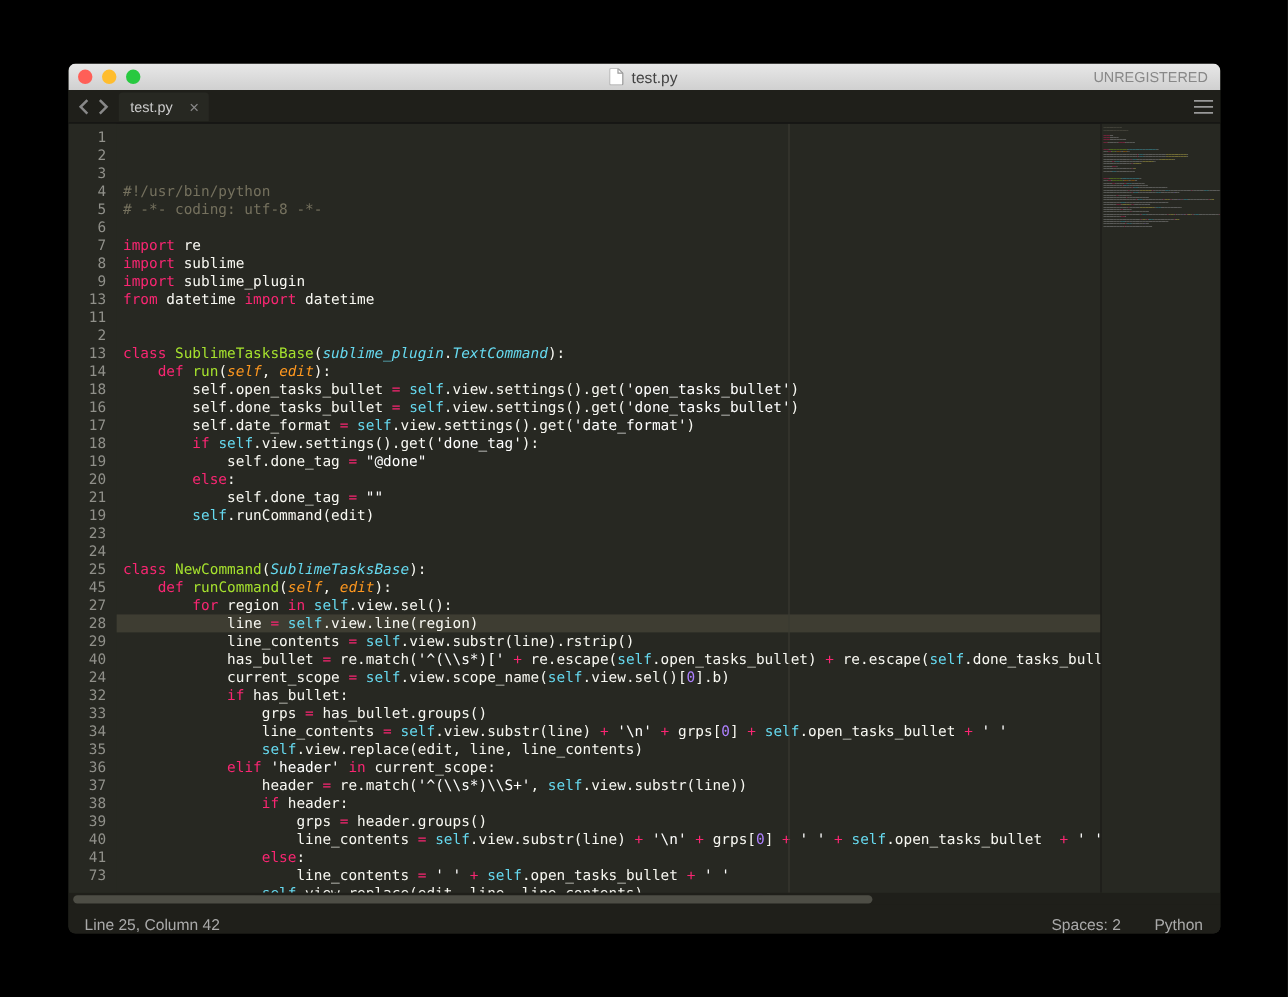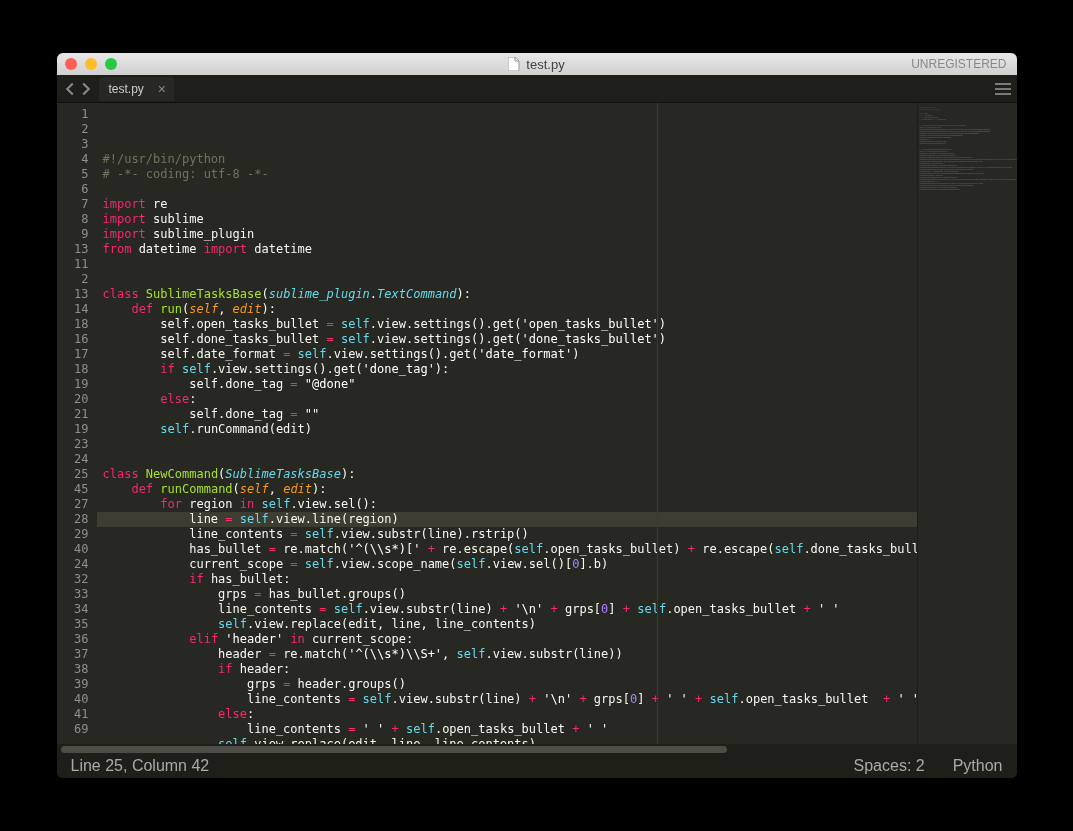--- a/index.html
+++ b/index.html
@@ -18,21 +18,21 @@
   .tab{display:flex;align-items:center;height:24px;padding:0 30px 0 10px;background:#272822;color:#ccc;font-family:-apple-system,Helvetica,Arial,sans-serif;font-size:12px;position:relative;border-radius:3px 3px 0 0;}
   .tab .close{position:absolute;right:8px;color:#888;font-size:14px;line-height:1;}
   .hamburger{margin-left:auto;color:#999;cursor:pointer;width:16px;height:12px;}
   .editor{flex:1;display:flex;position:relative;overflow:hidden;}
   .gutter{width:40px;background:#272822;text-align:right;padding:4px 8px 4px 0;color:#90908a;font-size:12px;line-height:15px;user-select:none;}
   .gutter div{height:15px;}
   .code{flex:1;padding:4px 0;white-space:pre;font-size:12px;line-height:15px;color:#f8f8f2;position:relative;overflow:hidden;}
   .code .line{height:15px;padding-left:6px;}
   .code .line.hl{background:#3e3d32;}
   .minimap{width:100px;background:#272822;border-left:1px solid #1c1c18;padding:4px 2px;font-size:1.5px;line-height:2px;color:#888;white-space:pre;overflow:hidden;}
-  .statusbar{height:24px;background:#1f1f1a;color:#aaa;display:flex;align-items:center;padding:0 14px;font-family:-apple-system,Helvetica,Arial,sans-serif;font-size:16px;}
+  .statusbar{height:24px;background:#1f1f1a;color:#aaa;display:flex;align-items:flex-end;padding:0 14px;font-family:-apple-system,Helvetica,Arial,sans-serif;font-size:13px;}
   .statusbar .spaces{margin-left:auto;margin-right:28px;}
   .scrollbar{height:10px;background:#1f1f1a;padding:2px 4px;}
   .scrollthumb{height:7px;width:70%;background:#4d4d45;border-radius:4px;}
   
   .c-comment{color:#75715e;}
   .c-keyword{color:#f92672;}
   .c-blue{color:#66d9ef;font-style:italic;}
   .c-blue-n{color:#66d9ef;}
   .c-name{color:#a6e22e;}
   .c-string{color:#ffffff;}
@@ -119,21 +119,21 @@
         <div>32</div>
         <div>33</div>
         <div>34</div>
         <div>35</div>
         <div>36</div>
         <div>37</div>
         <div>38</div>
         <div>39</div>
         <div>40</div>
         <div>41</div>
-        <div>69</div>
+        <div>73</div>
       </div>
     <div class="code" id="code">
       <div class="ruler"></div>
     <div class="line"><span class="c-comment">#!/usr/bin/python</span></div><div class="line"><span class="c-comment"># -*- coding: utf-8 -*-</span></div><div class="line"></div><div class="line"><span class="c-keyword">import</span><span class="c-default"> re</span></div><div class="line"><span class="c-keyword">import</span><span class="c-default"> sublime</span></div><div class="line"><span class="c-keyword">import</span><span class="c-default"> sublime_plugin</span></div><div class="line"><span class="c-keyword">from</span><span class="c-default"> datetime </span><span class="c-keyword">import</span><span class="c-default"> datetime</span></div><div class="line"></div><div class="line"></div><div class="line"><span class="c-keyword">class</span><span class="c-default"> </span><span class="c-name">SublimeTasksBase</span><span class="c-default">(</span><span class="c-blue">sublime_plugin</span><span class="c-default">.</span><span class="c-blue">TextCommand</span><span class="c-default">):</span></div><div class="line"><span class="c-default">    </span><span class="c-keyword">def</span><span class="c-default"> </span><span class="c-name">run</span><span class="c-default">(</span><span class="c-orange">self</span><span class="c-default">, </span><span class="c-orange">edit</span><span class="c-default">):</span></div><div class="line"><span class="c-default">        self.open_tasks_bullet </span><span class="c-keyword">=</span><span class="c-default"> </span><span class="c-blue-n">self</span><span class="c-default">.view.settings().get(</span><span class="c-string">'open_tasks_bullet'</span><span class="c-default">)</span></div><div class="line"><span class="c-default">        self.done_tasks_bullet </span><span class="c-keyword">=</span><span class="c-default"> </span><span class="c-blue-n">self</span><span class="c-default">.view.settings().get(</span><span class="c-string">'done_tasks_bullet'</span><span class="c-default">)</span></div><div class="line"><span class="c-default">        self.date_format </span><span class="c-keyword">=</span><span class="c-default"> </span><span class="c-blue-n">self</span><span class="c-default">.view.settings().get(</span><span class="c-string">'date_format'</span><span class="c-default">)</span></div><div class="line"><span class="c-default">        </span><span class="c-keyword">if</span><span class="c-default"> </span><span class="c-blue-n">self</span><span class="c-default">.view.settings().get(</span><span class="c-string">'done_tag'</span><span class="c-default">):</span></div><div class="line"><span class="c-default">            self.done_tag </span><span class="c-keyword">=</span><span class="c-default"> </span><span class="c-string">"@done"</span></div><div class="line"><span class="c-default">        </span><span class="c-keyword">else</span><span class="c-default">:</span></div><div class="line"><span class="c-default">            self.done_tag </span><span class="c-keyword">=</span><span class="c-default"> </span><span class="c-string">""</span></div><div class="line"><span class="c-default">        </span><span class="c-blue-n">self</span><span class="c-default">.runCommand(edit)</span></div><div class="line"></div><div class="line"></div><div class="line"><span class="c-keyword">class</span><span class="c-default"> </span><span class="c-name">NewCommand</span><span class="c-default">(</span><span class="c-blue">SublimeTasksBase</span><span class="c-default">):</span></div><div class="line"><span class="c-default">    </span><span class="c-keyword">def</span><span class="c-default"> </span><span class="c-name">runCommand</span><span class="c-default">(</span><span class="c-orange">self</span><span class="c-default">, </span><span class="c-orange">edit</span><span class="c-default">):</span></div><div class="line"><span class="c-default">        </span><span class="c-keyword">for</span><span class="c-default"> region </span><span class="c-keyword">in</span><span class="c-default"> </span><span class="c-blue-n">self</span><span class="c-default">.view.sel():</span></div><div class="line hl"><span class="c-default">            line </span><span class="c-keyword">=</span><span class="c-default"> </span><span class="c-blue-n">self</span><span class="c-default">.view.line(region)</span></div><div class="line"><span class="c-default">            line_contents </span><span class="c-keyword">=</span><span class="c-default"> </span><span class="c-blue-n">self</span><span class="c-default">.view.substr(line).rstrip()</span></div><div class="line"><span class="c-default">            has_bullet </span><span class="c-keyword">=</span><span class="c-default"> re.match(</span><span class="c-string">'^(\\s*)['</span><span class="c-default"> </span><span class="c-keyword">+</span><span class="c-default"> re.escape(</span><span class="c-blue-n">self</span><span class="c-default">.open_tasks_bullet) </span><span class="c-keyword">+</span><span class="c-default"> re.escape(</span><span class="c-blue-n">self</span><span class="c-default">.done_tasks_bulle</span></div><div class="line"><span class="c-default">            current_scope </span><span class="c-keyword">=</span><span class="c-default"> </span><span class="c-blue-n">self</span><span class="c-default">.view.scope_name(</span><span class="c-blue-n">self</span><span class="c-default">.view.sel()[</span><span class="c-num">0</span><span class="c-default">].b)</span></div><div class="line"><span class="c-default">            </span><span class="c-keyword">if</span><span class="c-default"> has_bullet:</span></div><div class="line"><span class="c-default">                grps </span><span class="c-keyword">=</span><span class="c-default"> has_bullet.groups()</span></div><div class="line"><span class="c-default">                line_contents </span><span class="c-keyword">=</span><span class="c-default"> </span><span class="c-blue-n">self</span><span class="c-default">.view.substr(line) </span><span class="c-keyword">+</span><span class="c-default"> </span><span class="c-string">'\n'</span><span class="c-default"> </span><span class="c-keyword">+</span><span class="c-default"> grps[</span><span class="c-num">0</span><span class="c-default">] </span><span class="c-keyword">+</span><span class="c-default"> </span><span class="c-blue-n">self</span><span class="c-default">.open_tasks_bullet </span><span class="c-keyword">+</span><span class="c-default"> </span><span class="c-string">' '</span></div><div class="line"><span class="c-default">                </span><span class="c-blue-n">self</span><span class="c-default">.view.replace(edit, line, line_contents)</span></div><div class="line"><span class="c-default">            </span><span class="c-keyword">elif</span><span class="c-default"> </span><span class="c-string">'header'</span><span class="c-default"> </span><span class="c-keyword">in</span><span class="c-default"> current_scope:</span></div><div class="line"><span class="c-default">                header </span><span class="c-keyword">=</span><span class="c-default"> re.match(</span><span class="c-string">'^(\\s*)\\S+'</span><span class="c-default">, </span><span class="c-blue-n">self</span><span class="c-default">.view.substr(line))</span></div><div class="line"><span class="c-default">                </span><span class="c-keyword">if</span><span class="c-default"> header:</span></div><div class="line"><span class="c-default">                    grps </span><span class="c-keyword">=</span><span class="c-default"> header.groups()</span></div><div class="line"><span class="c-default">                    line_contents </span><span class="c-keyword">=</span><span class="c-default"> </span><span class="c-blue-n">self</span><span class="c-default">.view.substr(line) </span><span class="c-keyword">+</span><span class="c-default"> </span><span class="c-string">'\n'</span><span class="c-default"> </span><span class="c-keyword">+</span><span class="c-default"> grps[</span><span class="c-num">0</span><span class="c-default">] </span><span class="c-keyword">+</span><span class="c-default"> </span><span class="c-string">' '</span><span class="c-default"> </span><span class="c-keyword">+</span><span class="c-default"> </span><span class="c-blue-n">self</span><span class="c-default">.open_tasks_bullet </span><span class="c-keyword"> +</span><span class="c-default"> </span><span class="c-string">' '</span></div><div class="line"><span class="c-default">                </span><span class="c-keyword">else</span><span class="c-default">:</span></div><div class="line"><span class="c-default">                    line_contents </span><span class="c-keyword">=</span><span class="c-default"> </span><span class="c-string">' '</span><span class="c-default"> </span><span class="c-keyword">+</span><span class="c-default"> </span><span class="c-blue-n">self</span><span class="c-default">.open_tasks_bullet </span><span class="c-keyword">+</span><span class="c-default"> </span><span class="c-string">' '</span></div><div class="line"><span class="c-default">                </span><span class="c-blue-n">self</span><span class="c-default">.view.replace(edit, line, line_contents)</span></div></div>
     <div class="minimap" id="minimap"><div><span style="color:#5a594e">▬▬▬▬▬▬▬▬▬▬▬▬▬▬▬▬▬</span></div><div><span style="color:#5a594e">▬▬▬▬▬▬▬▬▬▬▬▬▬▬▬▬▬▬▬▬▬▬▬</span></div><div>&nbsp;</div><div><span style="color:#b52456">▬▬▬▬▬▬</span><span style="color:#888">▬▬▬</span></div><div><span style="color:#b52456">▬▬▬▬▬▬</span><span style="color:#888">▬▬▬▬▬▬▬▬</span></div><div><span style="color:#b52456">▬▬▬▬▬▬</span><span style="color:#888">▬▬▬▬▬▬▬▬▬▬▬▬▬▬▬</span></div><div><span style="color:#b52456">▬▬▬▬</span><span style="color:#888">▬▬▬▬▬▬▬▬▬▬</span><span style="color:#b52456">▬▬▬▬▬▬</span><span style="color:#888">▬▬▬▬▬▬▬▬▬</span></div><div>&nbsp;</div><div>&nbsp;</div><div><span style="color:#b52456">▬▬▬▬▬</span><span style="color:#888">▬</span><span style="color:#6f9a1e">▬▬▬▬▬▬▬▬▬▬▬▬▬▬▬▬</span><span style="color:#888">▬</span><span style="color:#3d99a8">▬▬▬▬▬▬▬▬▬▬▬▬▬▬</span><span style="color:#888">▬</span><span style="color:#3d99a8">▬▬▬▬▬▬▬▬▬▬▬</span><span style="color:#888">▬▬</span></div><div><span style="color:#888">▬▬▬▬</span><span style="color:#b52456">▬▬▬</span><span style="color:#888">▬</span><span style="color:#6f9a1e">▬▬▬</span><span style="color:#888">▬</span><span style="color:#b86f0f">▬▬▬▬</span><span style="color:#888">▬▬</span><span style="color:#b86f0f">▬▬▬▬</span><span style="color:#888">▬▬</span></div><div><span style="color:#888">▬▬▬▬▬▬▬▬▬▬▬▬▬▬▬▬▬▬▬▬▬▬▬▬▬▬▬▬▬▬▬</span><span style="color:#b52456">▬</span><span style="color:#888">▬</span><span style="color:#3d99a8">▬▬▬▬</span><span style="color:#888">▬▬▬▬▬▬▬▬▬▬▬▬▬▬▬▬▬▬▬▬▬</span><span style="color:#aca146">▬▬▬▬▬▬▬▬▬▬▬▬▬▬▬▬▬▬▬</span><span style="color:#888">▬</span></div><div><span style="color:#888">▬▬▬▬▬▬▬▬▬▬▬▬▬▬▬▬▬▬▬▬▬▬▬▬▬▬▬▬▬▬▬</span><span style="color:#b52456">▬</span><span style="color:#888">▬</span><span style="color:#3d99a8">▬▬▬▬</span><span style="color:#888">▬▬▬▬▬▬▬▬▬▬▬▬▬▬▬▬▬▬▬▬▬</span><span style="color:#aca146">▬▬▬▬▬▬▬▬▬▬▬▬▬▬▬▬▬▬▬</span><span style="color:#888">▬</span></div><div><span style="color:#888">▬▬▬▬▬▬▬▬▬▬▬▬▬▬▬▬▬▬▬▬▬▬▬▬▬</span><span style="color:#b52456">▬</span><span style="color:#888">▬</span><span style="color:#3d99a8">▬▬▬▬</span><span style="color:#888">▬▬▬▬▬▬▬▬▬▬▬▬▬▬▬▬▬▬▬▬▬</span><span style="color:#aca146">▬▬▬▬▬▬▬▬▬▬▬▬▬</span><span style="color:#888">▬</span></div><div><span style="color:#888">▬▬▬▬▬▬▬▬</span><span style="color:#b52456">▬▬</span><span style="color:#888">▬</span><span style="color:#3d99a8">▬▬▬▬</span><span style="color:#888">▬▬▬▬▬▬▬▬▬▬▬▬▬▬▬▬▬▬▬▬▬</span><span style="color:#aca146">▬▬▬▬▬▬▬▬▬▬</span><span style="color:#888">▬▬</span></div><div><span style="color:#888">▬▬▬▬▬▬▬▬▬▬▬▬▬▬▬▬▬▬▬▬▬▬▬▬▬▬</span><span style="color:#b52456">▬</span><span style="color:#888">▬</span><span style="color:#aca146">▬▬▬▬▬▬▬</span></div><div><span style="color:#888">▬▬▬▬▬▬▬▬</span><span style="color:#b52456">▬▬▬▬</span><span style="color:#888">▬</span></div><div><span style="color:#888">▬▬▬▬▬▬▬▬▬▬▬▬▬▬▬▬▬▬▬▬▬▬▬▬▬▬</span><span style="color:#b52456">▬</span><span style="color:#888">▬</span><span style="color:#aca146">▬▬</span></div><div><span style="color:#888">▬▬▬▬▬▬▬▬</span><span style="color:#3d99a8">▬▬▬▬</span><span style="color:#888">▬▬▬▬▬▬▬▬▬▬▬▬▬▬▬▬▬</span></div><div>&nbsp;</div><div>&nbsp;</div><div><span style="color:#b52456">▬▬▬▬▬</span><span style="color:#888">▬</span><span style="color:#6f9a1e">▬▬▬▬▬▬▬▬▬▬</span><span style="color:#888">▬</span><span style="color:#3d99a8">▬▬▬▬▬▬▬▬▬▬▬▬▬▬▬▬</span><span style="color:#888">▬▬</span></div><div><span style="color:#888">▬▬▬▬</span><span style="color:#b52456">▬▬▬</span><span style="color:#888">▬</span><span style="color:#6f9a1e">▬▬▬▬▬▬▬▬▬▬</span><span style="color:#888">▬</span><span style="color:#b86f0f">▬▬▬▬</span><span style="color:#888">▬▬</span><span style="color:#b86f0f">▬▬▬▬</span><span style="color:#888">▬▬</span></div><div><span style="color:#888">▬▬▬▬▬▬▬▬</span><span style="color:#b52456">▬▬▬</span><span style="color:#888">▬▬▬▬▬▬▬▬</span><span style="color:#b52456">▬▬</span><span style="color:#888">▬</span><span style="color:#3d99a8">▬▬▬▬</span><span style="color:#888">▬▬▬▬▬▬▬▬▬▬▬▬</span></div><div><span style="color:#888">▬▬▬▬▬▬▬▬▬▬▬▬▬▬▬▬▬</span><span style="color:#b52456">▬</span><span style="color:#888">▬</span><span style="color:#3d99a8">▬▬▬▬</span><span style="color:#888">▬▬▬▬▬▬▬▬▬▬▬▬▬▬▬▬▬▬</span></div><div><span style="color:#888">▬▬▬▬▬▬▬▬▬▬▬▬▬▬▬▬▬▬▬▬▬▬▬▬▬▬</span><span style="color:#b52456">▬</span><span style="color:#888">▬</span><span style="color:#3d99a8">▬▬▬▬</span><span style="color:#888">▬▬▬▬▬▬▬▬▬▬▬▬▬▬▬▬▬▬▬▬▬▬▬▬▬▬▬</span></div><div><span style="color:#888">▬▬▬▬▬▬▬▬▬▬▬▬▬▬▬▬▬▬▬▬▬▬▬</span><span style="color:#b52456">▬</span><span style="color:#888">▬▬▬▬▬▬▬▬▬▬</span><span style="color:#aca146">▬▬▬▬▬▬▬▬▬▬</span><span style="color:#888">▬</span><span style="color:#b52456">▬</span><span style="color:#888">▬▬▬▬▬▬▬▬▬▬▬</span><span style="color:#3d99a8">▬▬▬▬</span><span style="color:#888">▬▬▬▬▬▬▬▬▬▬▬▬▬▬▬▬▬▬▬▬</span><span style="color:#b52456">▬</span><span style="color:#888">▬▬▬▬▬▬▬▬▬▬▬</span><span style="color:#3d99a8">▬▬▬▬</span><span style="color:#888">▬▬▬▬▬▬▬▬▬▬▬▬▬▬▬▬▬</span></div><div><span style="color:#888">▬▬▬▬▬▬▬▬▬▬▬▬▬▬▬▬▬▬▬▬▬▬▬▬▬▬</span><span style="color:#b52456">▬</span><span style="color:#888">▬</span><span style="color:#3d99a8">▬▬▬▬</span><span style="color:#888">▬▬▬▬▬▬▬▬▬▬▬▬▬▬▬▬▬</span><span style="color:#3d99a8">▬▬▬▬</span><span style="color:#888">▬▬▬▬▬▬▬▬▬▬▬▬</span><span style="color:#7a5cb8">▬</span><span style="color:#888">▬▬▬▬</span></div><div><span style="color:#888">▬▬▬▬▬▬▬▬▬▬▬▬</span><span style="color:#b52456">▬▬</span><span style="color:#888">▬▬▬▬▬▬▬▬▬▬▬▬</span></div><div><span style="color:#888">▬▬▬▬▬▬▬▬▬▬▬▬▬▬▬▬▬▬▬▬▬</span><span style="color:#b52456">▬</span><span style="color:#888">▬▬▬▬▬▬▬▬▬▬▬▬▬▬▬▬▬▬▬▬</span></div><div><span style="color:#888">▬▬▬▬▬▬▬▬▬▬▬▬▬▬▬▬▬▬▬▬▬▬▬▬▬▬▬▬▬▬</span><span style="color:#b52456">▬</span><span style="color:#888">▬</span><span style="color:#3d99a8">▬▬▬▬</span><span style="color:#888">▬▬▬▬▬▬▬▬▬▬▬▬▬▬▬▬▬▬▬</span><span style="color:#b52456">▬</span><span style="color:#888">▬</span><span style="color:#aca146">▬▬▬▬</span><span style="color:#888">▬</span><span style="color:#b52456">▬</span><span style="color:#888">▬▬▬▬▬▬</span><span style="color:#7a5cb8">▬</span><span style="color:#888">▬▬</span><span style="color:#b52456">▬</span><span style="color:#888">▬</span><span style="color:#3d99a8">▬▬▬▬</span><span style="color:#888">▬▬▬▬▬▬▬▬▬▬▬▬▬▬▬▬▬▬▬</span><span style="color:#b52456">▬</span><span style="color:#888">▬</span><span style="color:#aca146">▬▬▬</span></div><div><span style="color:#888">▬▬▬▬▬▬▬▬▬▬▬▬▬▬▬▬</span><span style="color:#3d99a8">▬▬▬▬</span><span style="color:#888">▬▬▬▬▬▬▬▬▬▬▬▬▬▬▬▬▬▬▬▬▬▬▬▬▬▬▬▬▬▬▬▬▬▬▬▬▬▬▬▬</span></div><div><span style="color:#888">▬▬▬▬▬▬▬▬▬▬▬▬</span><span style="color:#b52456">▬▬▬▬</span><span style="color:#888">▬</span><span style="color:#aca146">▬▬▬▬▬▬▬▬</span><span style="color:#888">▬</span><span style="color:#b52456">▬▬</span><span style="color:#888">▬▬▬▬▬▬▬▬▬▬▬▬▬▬▬</span></div><div><span style="color:#888">▬▬▬▬▬▬▬▬▬▬▬▬▬▬▬▬▬▬▬▬▬▬▬</span><span style="color:#b52456">▬</span><span style="color:#888">▬▬▬▬▬▬▬▬▬▬</span><span style="color:#aca146">▬▬▬▬▬▬▬▬▬▬▬▬▬</span><span style="color:#888">▬▬</span><span style="color:#3d99a8">▬▬▬▬</span><span style="color:#888">▬▬▬▬▬▬▬▬▬▬▬▬▬▬▬▬▬▬▬</span></div><div><span style="color:#888">▬▬▬▬▬▬▬▬▬▬▬▬▬▬▬▬</span><span style="color:#b52456">▬▬</span><span style="color:#888">▬▬▬▬▬▬▬▬</span></div><div><span style="color:#888">▬▬▬▬▬▬▬▬▬▬▬▬▬▬▬▬▬▬▬▬▬▬▬▬▬</span><span style="color:#b52456">▬</span><span style="color:#888">▬▬▬▬▬▬▬▬▬▬▬▬▬▬▬▬</span></div><div><span style="color:#888">▬▬▬▬▬▬▬▬▬▬▬▬▬▬▬▬▬▬▬▬▬▬▬▬▬▬▬▬▬▬▬▬▬▬</span><span style="color:#b52456">▬</span><span style="color:#888">▬</span><span style="color:#3d99a8">▬▬▬▬</span><span style="color:#888">▬▬▬▬▬▬▬▬▬▬▬▬▬▬▬▬▬▬▬</span><span style="color:#b52456">▬</span><span style="color:#888">▬</span><span style="color:#aca146">▬▬▬▬</span><span style="color:#888">▬</span><span style="color:#b52456">▬</span><span style="color:#888">▬▬▬▬▬▬</span><span style="color:#7a5cb8">▬</span><span style="color:#888">▬▬</span><span style="color:#b52456">▬</span><span style="color:#888">▬</span><span style="color:#aca146">▬▬▬</span><span style="color:#888">▬</span><span style="color:#b52456">▬</span><span style="color:#888">▬</span><span style="color:#3d99a8">▬▬▬▬</span><span style="color:#888">▬▬▬▬▬▬▬▬▬▬▬▬▬▬▬▬▬▬▬</span><span style="color:#b52456">▬▬</span></div><div><span style="color:#888">▬▬▬▬▬▬▬▬▬▬▬▬▬▬▬▬</span><span style="color:#b52456">▬▬▬▬</span><span style="color:#888">▬</span></div><div><span style="color:#888">▬▬▬▬▬▬▬▬▬▬▬▬▬▬▬▬▬▬▬▬▬▬▬▬▬▬▬▬▬▬▬▬▬▬</span><span style="color:#b52456">▬</span><span style="color:#888">▬</span><span style="color:#aca146">▬▬▬</span><span style="color:#888">▬</span><span style="color:#b52456">▬</span><span style="color:#888">▬</span><span style="color:#3d99a8">▬▬▬▬</span><span style="color:#888">▬▬▬▬▬▬▬▬▬▬▬▬▬▬▬▬▬▬▬</span><span style="color:#b52456">▬</span><span style="color:#888">▬</span><span style="color:#aca146">▬▬▬</span></div><div><span style="color:#888">▬▬▬▬▬▬▬▬▬▬▬▬▬▬▬▬</span><span style="color:#3d99a8">▬▬▬▬</span><span style="color:#888">▬▬▬▬▬▬▬▬▬▬▬▬▬▬▬▬▬▬▬▬▬▬▬▬▬▬▬▬▬▬▬▬▬▬▬▬▬▬▬▬</span></div><div><span style="color:#888">▬▬▬▬▬▬▬▬▬▬▬▬▬▬▬▬▬▬▬▬</span><span style="color:#b52456">▬</span><span style="color:#888">▬</span><span style="color:#3d99a8">▬▬▬▬</span><span style="color:#888">▬▬▬▬▬▬▬▬▬▬▬▬</span><span style="color:#7a5cb8">▬</span><span style="color:#888">▬▬▬</span></div><div><span style="color:#888">▬▬▬▬▬▬▬▬▬▬▬▬▬▬▬▬▬▬▬</span><span style="color:#b52456">▬</span><span style="color:#888">▬▬▬▬▬▬▬▬▬▬▬▬▬▬▬▬▬▬▬▬▬▬▬▬▬</span></div></div>
   </div>
 
   <div class="scrollbar">
     <div class="scrollthumb"></div>
   </div>

